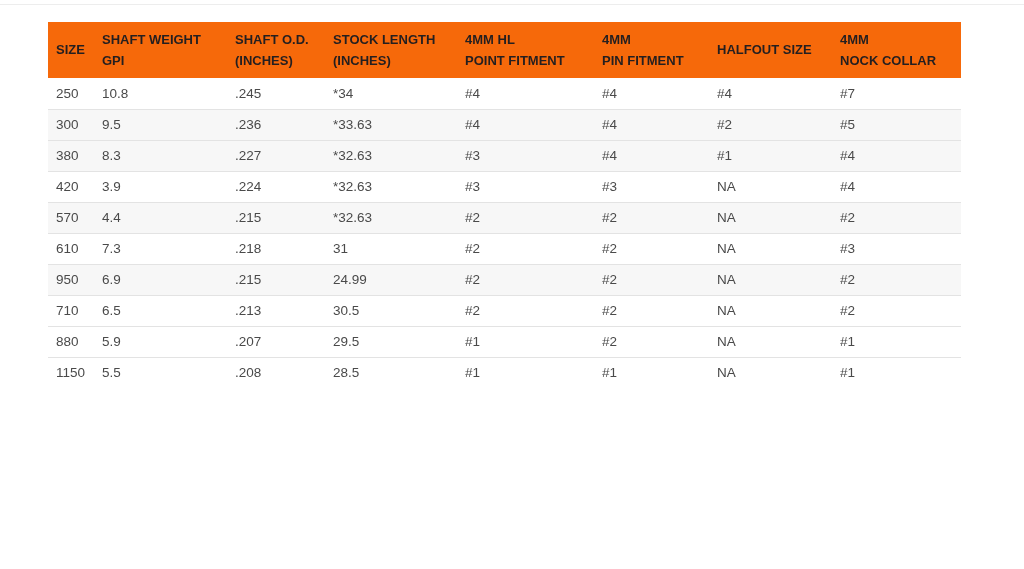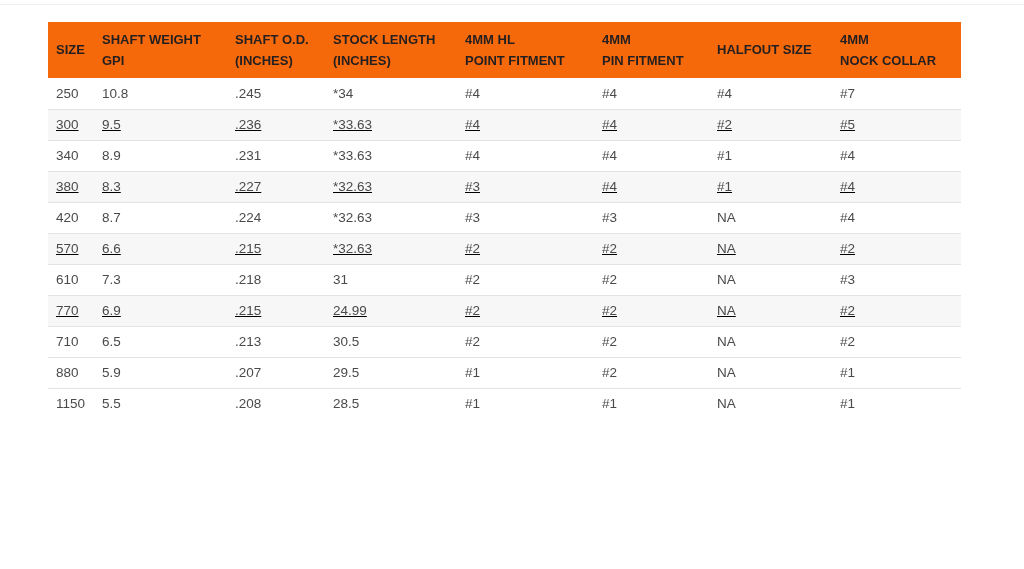--- a/index.html
+++ b/index.html
@@ -33,21 +33,21 @@
   tbody td{
     color:var(--body-text);
     font-size:13.5px;
     text-align:left;
     vertical-align:middle;
     height:31px;
     padding:0 4px 0 8px;
     white-space:nowrap;
   }
   tbody tr+tr td{border-top:1px solid var(--row-border);}
-  tbody tr.striped{background:var(--stripe);text-decoration:underline;}
+  tbody tr.striped{background:var(--stripe);}
 </style>
 </head>
 <body>
 
 <div class="page">
   <div class="top-divider"></div>
   <div class="table-wrap">
     <table class="spec">
       <colgroup>
           <col style="width: 46px;">
@@ -85,72 +85,62 @@
           <tr class="striped">
             <td>300</td>
             <td>9.5</td>
             <td>.236</td>
             <td>*33.63</td>
             <td>#4</td>
             <td>#4</td>
             <td>#2</td>
             <td>#5</td>
           </tr>
-          <tr>
-            <td>340</td>
-            <td>8.9</td>
-            <td>.231</td>
-            <td>*33.63</td>
-            <td>#4</td>
-            <td>#4</td>
-            <td>#1</td>
-            <td>#4</td>
-          </tr>
           <tr class="striped">
             <td>380</td>
             <td>8.3</td>
             <td>.227</td>
             <td>*32.63</td>
             <td>#3</td>
             <td>#4</td>
             <td>#1</td>
             <td>#4</td>
           </tr>
           <tr>
             <td>420</td>
-            <td>8.7</td>
+            <td>3.9</td>
             <td>.224</td>
             <td>*32.63</td>
             <td>#3</td>
             <td>#3</td>
             <td>NA</td>
             <td>#4</td>
           </tr>
           <tr class="striped">
             <td>570</td>
-            <td>6.6</td>
+            <td>4.4</td>
             <td>.215</td>
             <td>*32.63</td>
             <td>#2</td>
             <td>#2</td>
             <td>NA</td>
             <td>#2</td>
           </tr>
           <tr>
             <td>610</td>
             <td>7.3</td>
             <td>.218</td>
             <td>31</td>
             <td>#2</td>
             <td>#2</td>
             <td>NA</td>
             <td>#3</td>
           </tr>
           <tr class="striped">
-            <td>770</td>
+            <td>950</td>
             <td>6.9</td>
             <td>.215</td>
             <td>24.99</td>
             <td>#2</td>
             <td>#2</td>
             <td>NA</td>
             <td>#2</td>
           </tr>
           <tr>
             <td>710</td>

